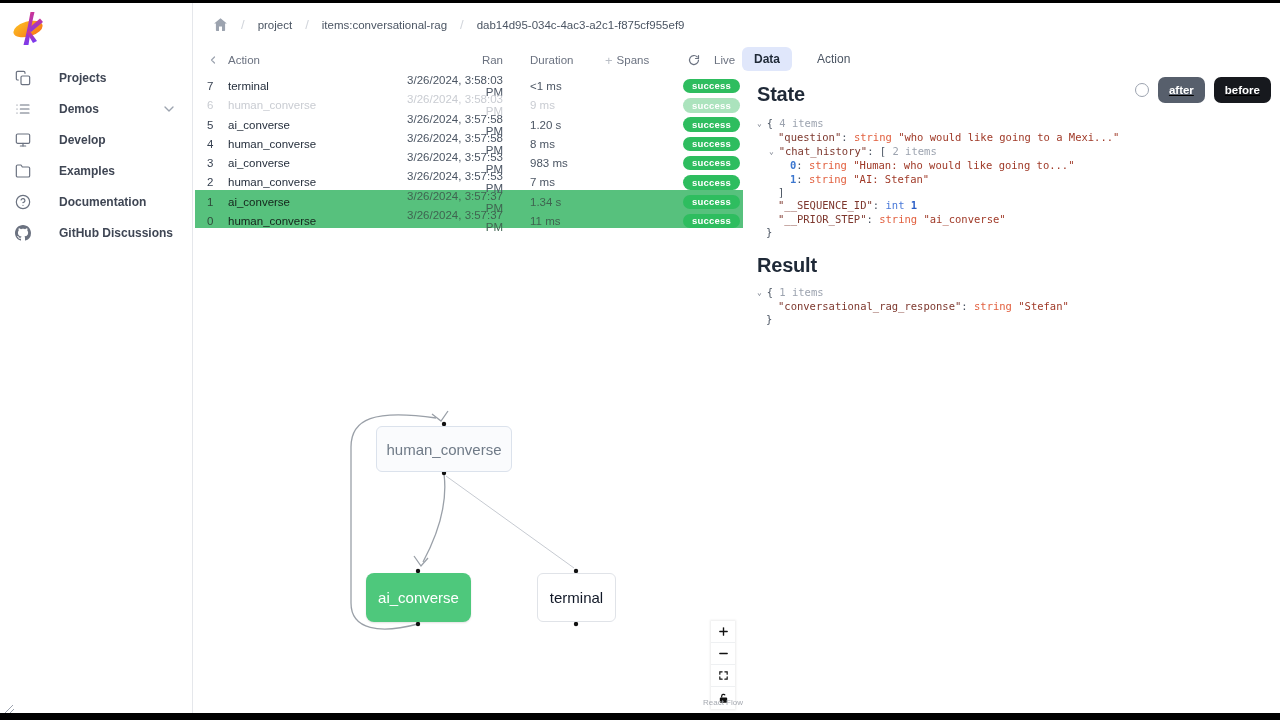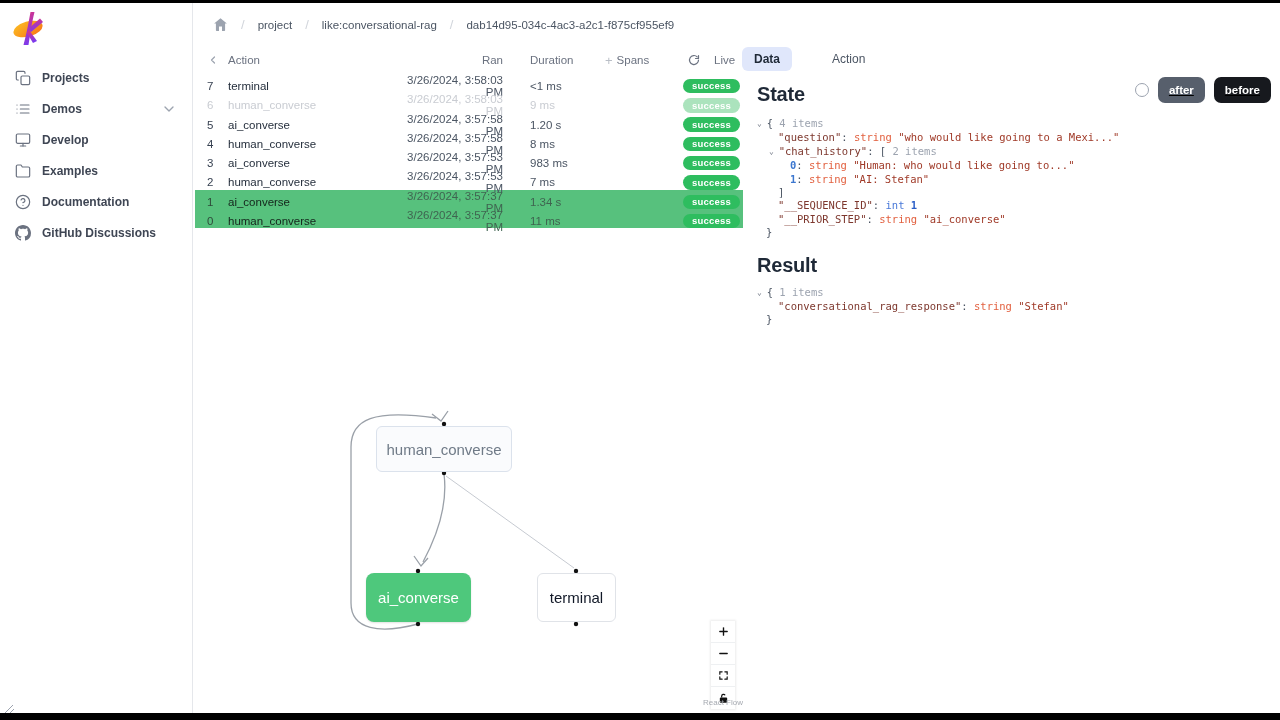--- a/index.html
+++ b/index.html
@@ -9,21 +9,21 @@
     font-family:"Liberation Sans", sans-serif; overflow:hidden; margin:0 auto;
   }
   .edge-top { position:absolute; top:0; left:0; right:0; height:3px; background:#000; }
   .edge-bottom { position:absolute; bottom:0; left:0; right:0; height:7px; background:#000; }
   .resize-mark { position:absolute; left:2px; top:703px; color:#9ca3af; }
 
   
   .sidebar { position:absolute; left:0; top:3px; bottom:7px; width:193px; border-right:1px solid #e5e7eb; background:#fff; }
   .logo { position:absolute; left:12px; top:7px; width:34px; height:38px; }
   .nav { position:absolute; top:59px; left:0; right:0; }
-  .nav-item { display:flex; align-items:center; gap:11px; height:31px; padding:0 15px; color:#3f4654; font-size:12px; font-weight:600; cursor:pointer; }
+  .nav-item { display:flex; align-items:center; gap:28px; height:31px; padding:0 15px; color:#3f4654; font-size:12px; font-weight:600; cursor:pointer; }
   .nav-item .ic { width:16px; height:16px; color:#6b7280; display:flex; align-items:center; justify-content:center; flex:0 0 16px; }
   .nav-item .chev { margin-left:auto; color:#9ca3af; }
   .ic svg { width:100%; height:100%; display:block; }
 
   
   .breadcrumb { position:absolute; left:213px; top:17px; display:flex; align-items:center; font-size:11.5px; color:#4b5563; }
   .breadcrumb .home { width:15px; height:15px; color:#9ca3af; }
   .breadcrumb .sep { color:#d1d5db; margin:0 13px; font-size:13px; }
   .breadcrumb .crumb { color:#4b5563; cursor:pointer; }
 
@@ -46,21 +46,21 @@
   .trow .c6 { display:flex; justify-content:flex-end; padding-right:16px; }
   .badge { background:#2ebd5f; color:#fff; font-size:9.5px; font-weight:700; padding:2.5px 9px; border-radius:9px; line-height:1; letter-spacing:.2px; }
   .trow.faded .c1,.trow.faded .c2,.trow.faded .c3,.trow.faded .c4 { color:#c9ccd2; }
   .trow.faded .badge { background:#abe3bd; }
   .trow.selected { background:#57c17d; }
   .trow.selected .c1 { color:#2e4a3a; }
   .trow.selected .c2 { color:#14241b; }
   .trow.selected .c3,.trow.selected .c4 { color:#3f6450; }
 
   
-  .tabs { position:absolute; left:742px; top:47px; display:flex; gap:28px; font-size:12px; }
+  .tabs { position:absolute; left:742px; top:47px; display:flex; gap:13px; font-size:12px; }
   .tab { padding:5px 12px; border-radius:6px; color:#4b5563; cursor:pointer; }
   .tab.active { background:#e0e7fb; color:#1f2937; font-weight:600; }
   .panel { position:absolute; left:757px; top:72px; width:515px; }
   .panel-head { display:flex; align-items:center; justify-content:space-between; height:28px;margin-top:8px; }
   .panel h2 { font-size:20px; font-weight:700; color:#1f2937; letter-spacing:-.2px; }
   .toggle { display:flex; align-items:center; gap:9px; position:absolute; right:1px; top:5px;text-decoration:underline; }
   .radio { width:14px; height:14px; border:1.5px solid #9ca3af; border-radius:50%; background:#fff; cursor:pointer; }
   .tbtn { border:none; color:#fff; font-size:11.5px; font-weight:600; padding:7px 11px; border-radius:7px; cursor:pointer; font-family:inherit; }
   .tbtn.after { background:#575f6c; }
   .tbtn.before { background:#17191e; }
@@ -185,21 +185,21 @@
 
   <div class="breadcrumb" id="breadcrumb">
     <span class="ic home">
       <svg viewBox="0 0 16 16" fill="currentColor">
           <path d="M8 1.2l6.8 5.6h-1.9V14a.8.8 0 0 1-.8.8H9.6V10H6.4v4.8H3.9a.8.8 0 0 1-.8-.8V6.8H1.2L8 1.2z"></path>
         </svg>
     </span>
   <span class="sep">/</span>
       <span class="crumb">project</span>
       <span class="sep">/</span>
-      <span class="crumb">like:conversational-rag</span>
+      <span class="crumb">items:conversational-rag</span>
       <span class="sep">/</span>
       <span class="crumb">dab14d95-034c-4ac3-a2c1-f875cf955ef9</span>
     </div>
 
   <div class="table">
     <div class="tgrid thead">
       <span class="c1">
         <svg width="12" height="12" viewBox="0 0 24 24" fill="none" stroke="currentColor" stroke-width="2.4" stroke-linecap="round" stroke-linejoin="round">
             <polyline points="15 18 9 12 15 6"></polyline>
           </svg>

